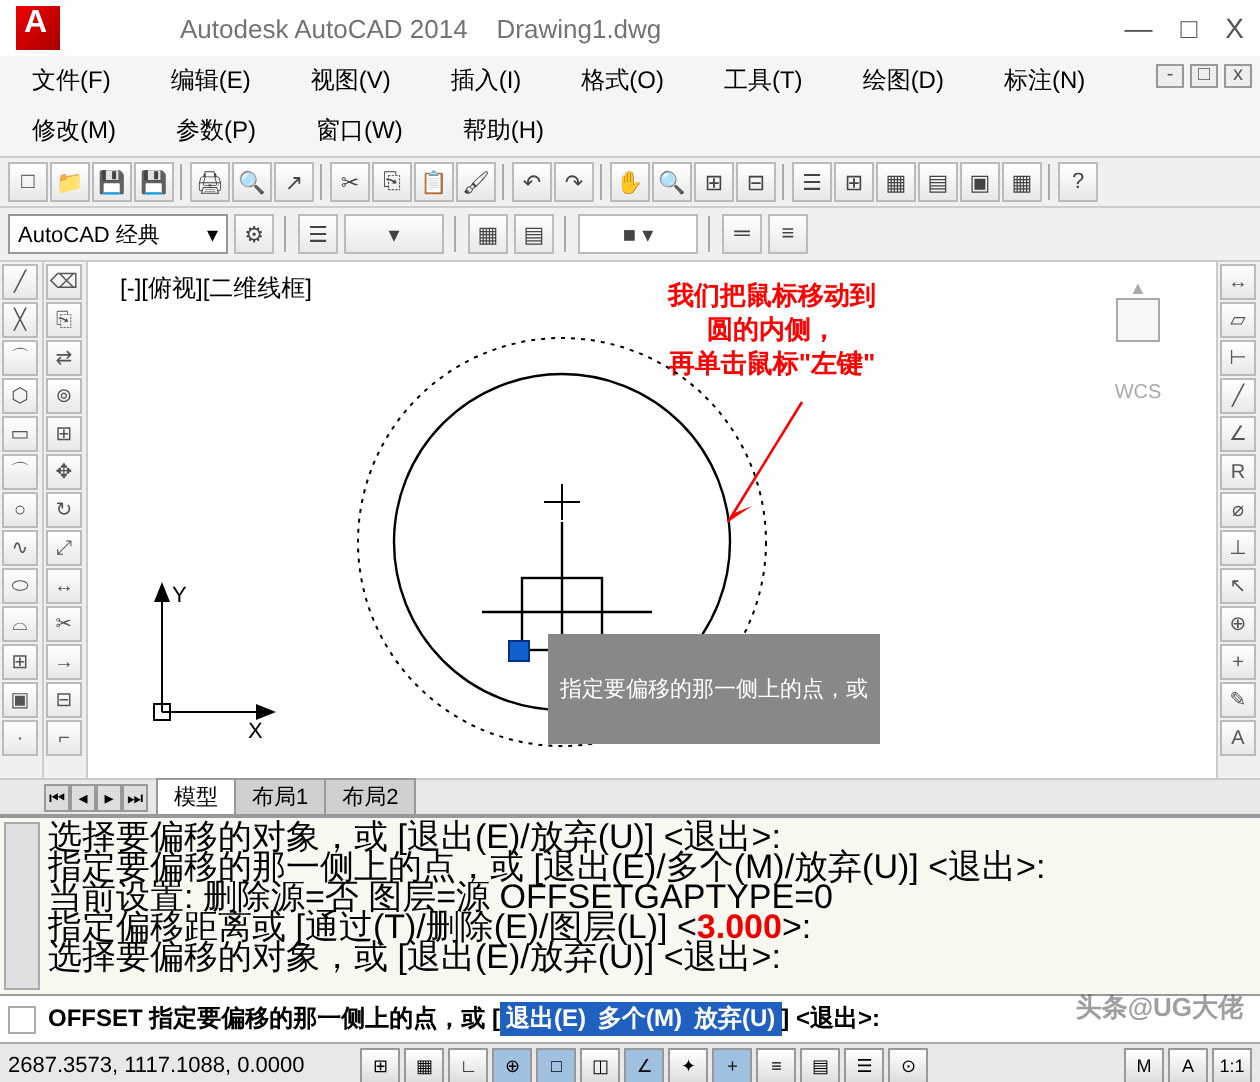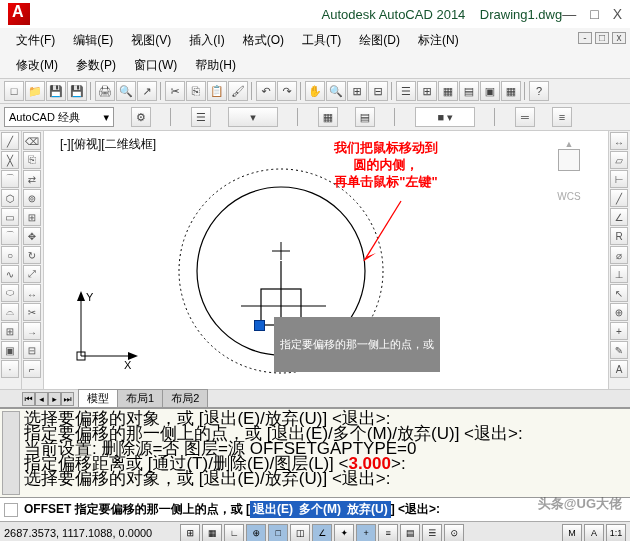--- a/index.html
+++ b/index.html
@@ -1,31 +1,31 @@
 <!DOCTYPE html>
 <html><head>
 <meta charset="utf-8">
 <style>
 * { margin:0; padding:0; box-sizing:border-box; font-family:"Microsoft YaHei",SimSun,Arial,sans-serif; }
 body { width:630px; height:541px; background:#f0f0f0; overflow:hidden; font-size:12px; position:relative; }
 .titlebar { height:28px; background:#fff; display:flex; align-items:center; padding:0 8px; position:relative; }
 .logo { width:22px; height:22px; background:linear-gradient(135deg,#e00 0%,#a00 100%); position:relative; margin-right:60px; }
 .logo::before { content:"A"; color:#fff; font-weight:bold; font-size:16px; position:absolute; left:4px; top:0; }
-.title-text { flex:1; text-align:right; font-size:13px; color:#14532d; }
+.title-text { flex:1; text-align:left; font-size:13px; color:#737373; }
 .win-ctrl { display:flex; gap:14px; color:#555; font-size:14px; }
 .win-ctrl span { cursor:default; }
 .menubar { background:#f5f5f5; border-bottom:1px solid #ccc; }
-.menu-row { display:flex; padding:2px 8px; gap:2px; }
+.menu-row { display:flex; padding:2px 8px; gap:14px; }
 .menu-item { padding:2px 8px; color:#000; font-size:12px; }
 .subwin { position:absolute; right:4px; top:32px; display:flex; gap:3px; font-size:10px; color:#555; }
 .subwin span { border:1px solid #999; width:14px; height:12px; text-align:center; line-height:10px; background:#eee; }
 .toolbar { display:flex; align-items:center; padding:2px 4px; gap:1px; background:#f0f0f0; border-bottom:1px solid #ccc; overflow:hidden; }
 .tbtn { width:20px; height:20px; border:1px solid #bbb; background:linear-gradient(#fff,#e8e8e8); display:flex; align-items:center; justify-content:center; font-size:11px; color:#444; flex-shrink:0; }
 .tsep { width:2px; height:18px; border-left:1px solid #aaa; margin:0 2px; flex-shrink:0; }
-.ws-row { display:flex; align-items:center; padding:3px 4px; gap:17px; background:#f0f0f0; border-bottom:1px solid #ccc; }
+.ws-row { display:flex; align-items:center; padding:3px 4px; gap:3px; background:#f0f0f0; border-bottom:1px solid #ccc; }
 .ws-combo { width:110px; height:20px; border:1px solid #999; background:#fff; font-size:11px; padding:2px 4px; display:flex; justify-content:space-between; align-items:center; }
 .main { display:flex; height:258px; }
 .ltool { width:22px; background:#f0f0f0; border-right:1px solid #ccc; display:flex; flex-direction:column; gap:1px; padding:1px; }
 .ltool2 { width:22px; background:#f0f0f0; border-right:1px solid #ccc; display:flex; flex-direction:column; gap:1px; padding:1px; }
 .rtool { width:22px; background:#f0f0f0; border-left:1px solid #ccc; display:flex; flex-direction:column; gap:1px; padding:1px; }
 .sbtn { width:18px; height:18px; border:1px solid #bbb; background:linear-gradient(#fff,#e8e8e8); font-size:10px; display:flex; align-items:center; justify-content:center; color:#555; }
 .canvas-area { flex:1; background:#fff; position:relative; overflow:hidden; }
 .canvas-title { position:absolute; top:5px; left:16px; font-size:12px; color:#000; }
 .vcube { position:absolute; top:8px; right:18px; width:42px; height:50px; }
 .vcube .cube { width:22px; height:22px; border:1px solid #aaa; margin:0 auto; background:#f8f8f8; position:relative; }

